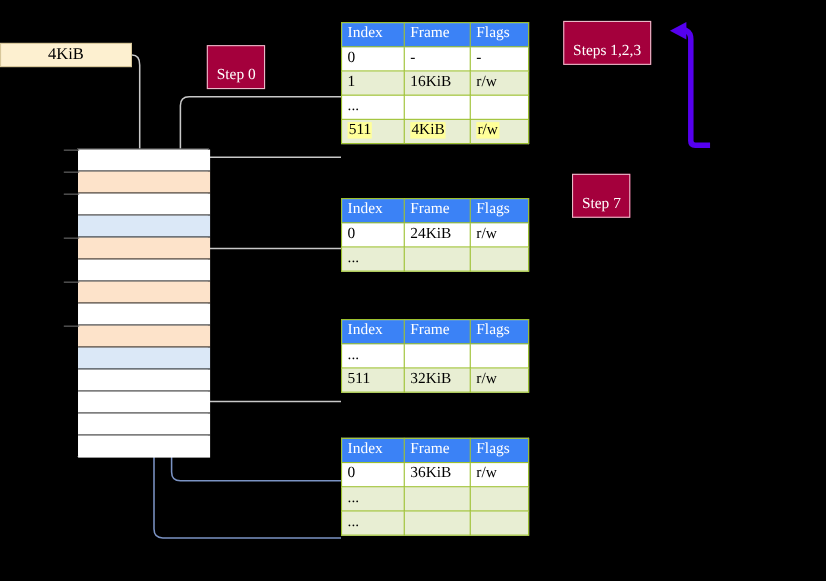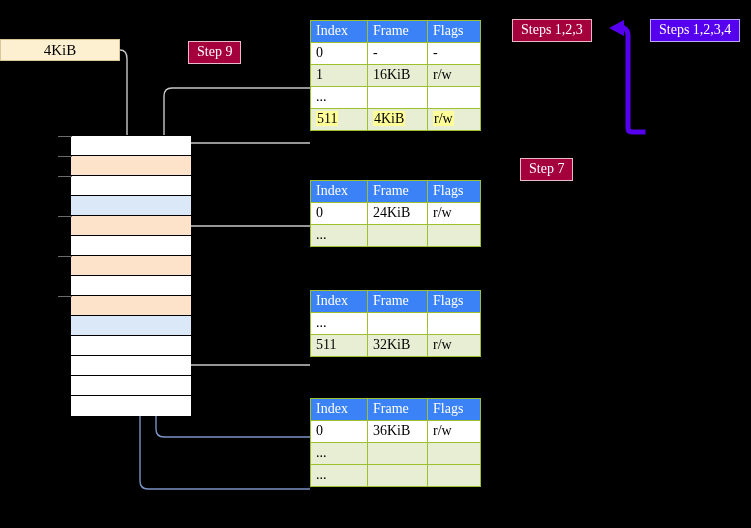--- a/index.html
+++ b/index.html
@@ -37,21 +37,21 @@
     text-align: center;
   }
 
   
   .badge {
     position: absolute;
     box-sizing: border-box;
     color: #ffffff;
     font-size: 14px;
     line-height: 18px;
-    padding: 1px 8px 2px 8px;
+    padding: 18px 8px 2px 8px;
     white-space: nowrap;
   }
   .badge-crimson {
     background: #a4003c;
     border: 1px solid #e8b9c8;
   }
   .badge-violet {
     background: #5500ee;
     border: 1px solid #b9a8f4;
   }
@@ -187,23 +187,22 @@
   <div class="arrowhead ah-down-gray" style="left:121px; top:142px;"></div>
   <div class="arrowhead ah-down-gray" style="left:168px; top:146px;"></div>
   <div class="arrowhead ah-down-gray" style="left:158px; top:252px;"></div>
   <div class="arrowhead ah-down-gray" style="left:168px; top:256px;"></div>
   <div class="arrowhead ah-up-gray" style="left:168px; top:305px;"></div>
   <div class="arrowhead ah-up-blue" style="left:150px; top:325px;"></div>
   <div class="arrowhead ah-up-blue" style="left:134px; top:203px;"></div>
 
   <div class="size-box">4KiB</div>
 
-  <div class="badge badge-crimson" id="badge-step0">Step 9</div>
+  <div class="badge badge-crimson" id="badge-step0">Step 0</div>
   <div class="badge badge-crimson" id="badge-steps123">Steps 1,2,3</div>
-  <div class="badge badge-violet" id="badge-steps1234">Steps 1,2,3,4</div>
   <div class="badge badge-crimson" id="badge-step4">Step 7</div>
 
   <div class="memcol" id="memory-column">
       <div class="memcell white" style="top: 0px;"></div>
       <div class="memcell orange" style="top: 20px;"></div>
       <div class="memcell white" style="top: 40px;"></div>
       <div class="memcell blue" style="top: 60px;"></div>
       <div class="memcell orange" style="top: 80px;"></div>
       <div class="memcell white" style="top: 100px;"></div>
       <div class="memcell orange" style="top: 120px;"></div>

